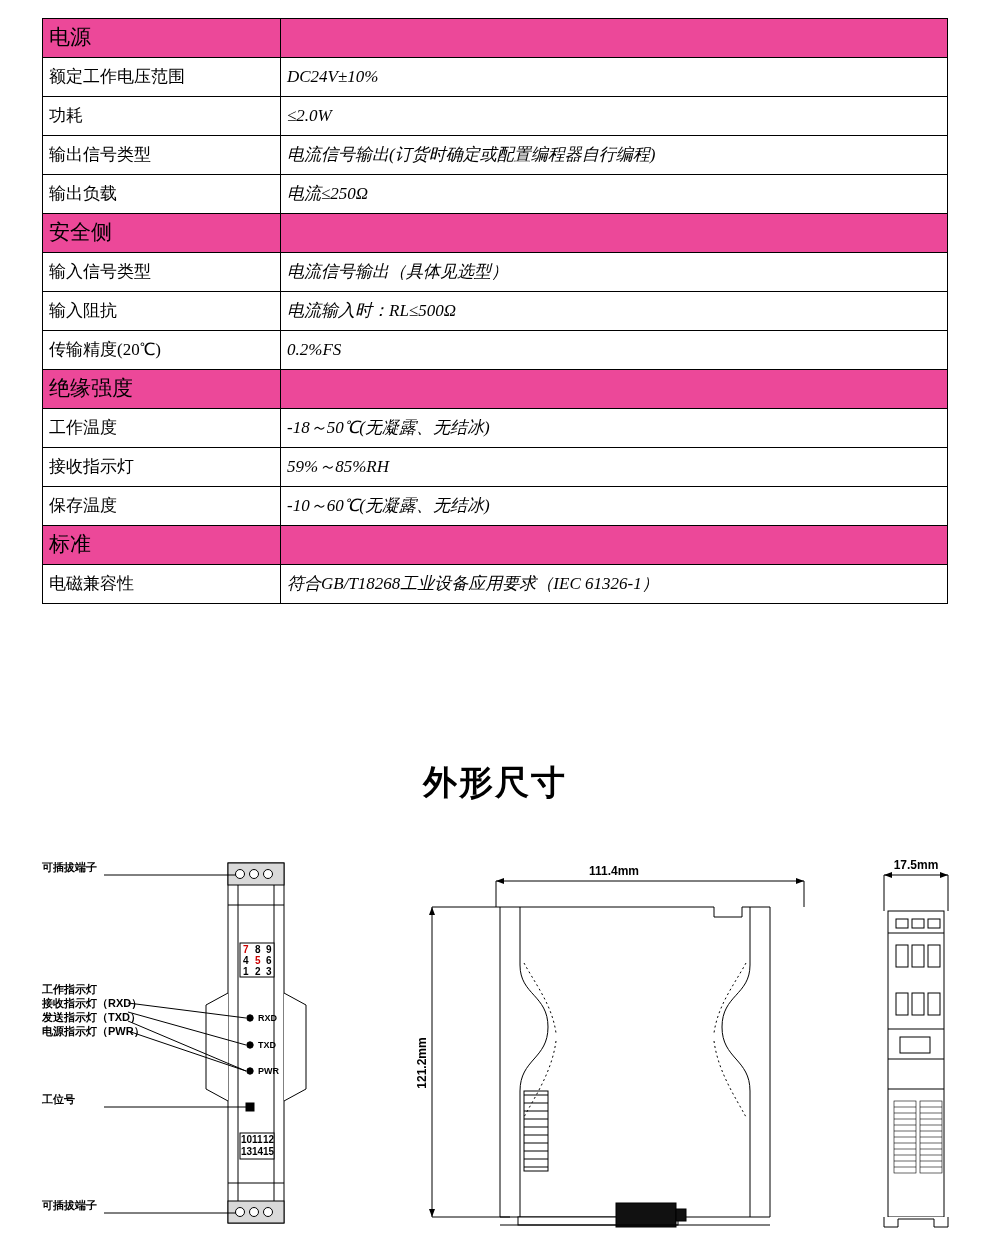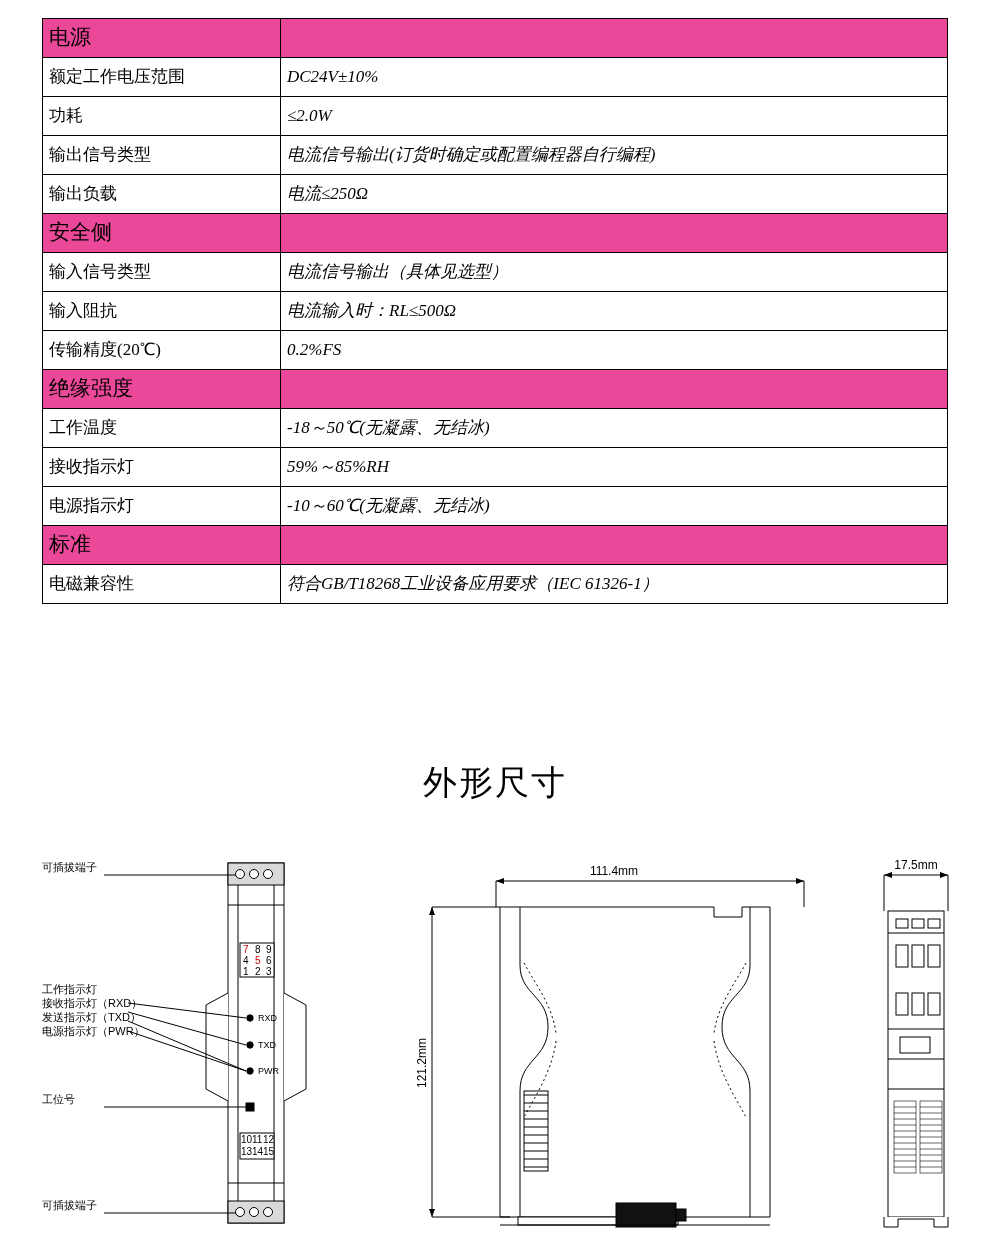--- a/index.html
+++ b/index.html
@@ -48,32 +48,33 @@
   td.value { font-size: 21px; font-style: italic; }
 
   
   .heading {
     position: absolute;
     top: 760px;
     left: 0;
     width: 100%;
     text-align: center;
     font-family: "Liberation Sans", sans-serif;
-    font-weight: normal;
+    font-weight: bold;
     font-size: 34px;
     letter-spacing: 2px;
   }
 
   
   .drawing {
     position: absolute;
     left: 0;
     top: 845px;
     width: 990px;
     height: 398px;
+    font-weight: bold;
   }
   .drawing svg { display: block; }
 
   .dimtext {
     font-family: "Liberation Sans", sans-serif;
     font-size: 12px;
   }
   .calloutText {
     font-family: "Liberation Sans", sans-serif;
     font-size: 11px;
@@ -139,21 +140,21 @@
       </tr>
       <tr>
         <td class="label">工作温度</td>
         <td class="value">-18～50℃(无凝露、无结冰)</td>
       </tr>
       <tr>
         <td class="label">接收指示灯</td>
         <td class="value">59%～85%RH</td>
       </tr>
       <tr>
-        <td class="label">电源指示灯</td>
+        <td class="label">保存温度</td>
         <td class="value">-10～60℃(无凝露、无结冰)</td>
       </tr>
       <tr class="section">
         <td class="label">标准</td>
         <td class="value"></td>
       </tr>
       <tr>
         <td class="label">电磁兼容性</td>
         <td class="value">符合GB/T18268工业设备应用要求（IEC 61326-1）</td>
       </tr>

